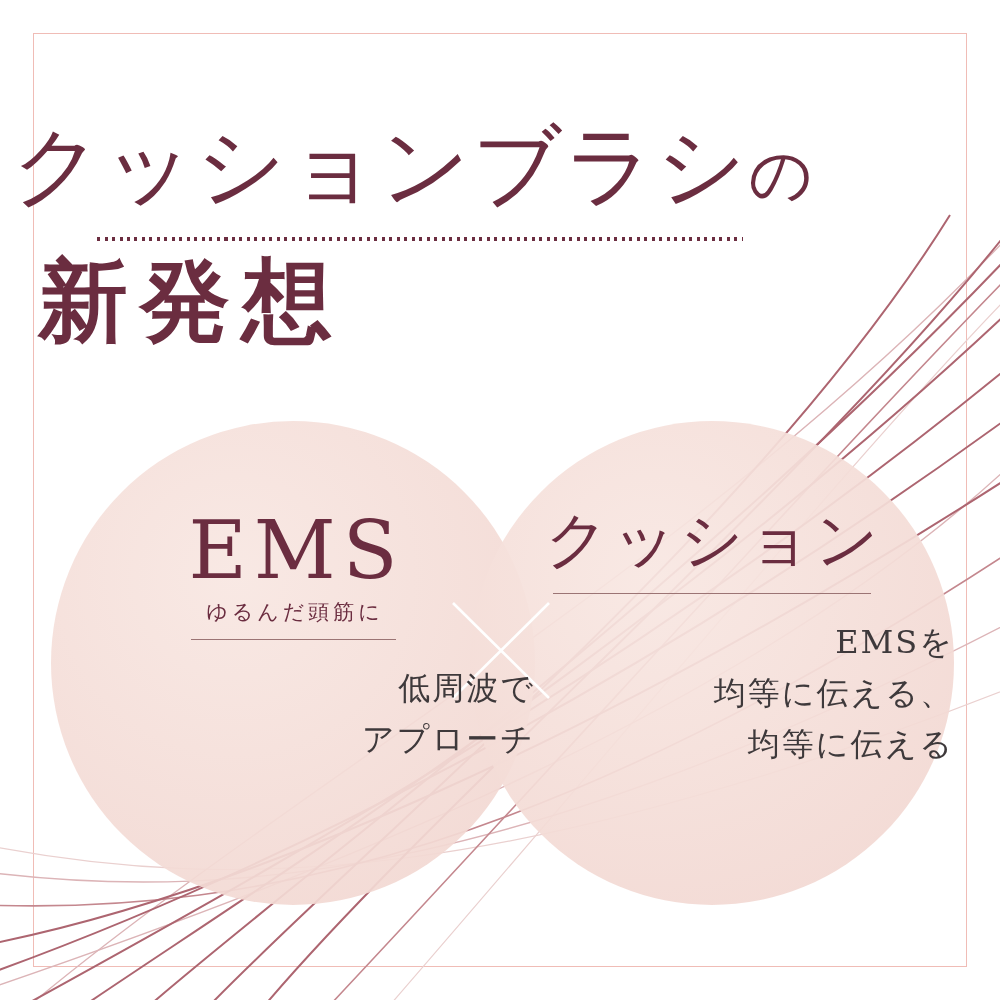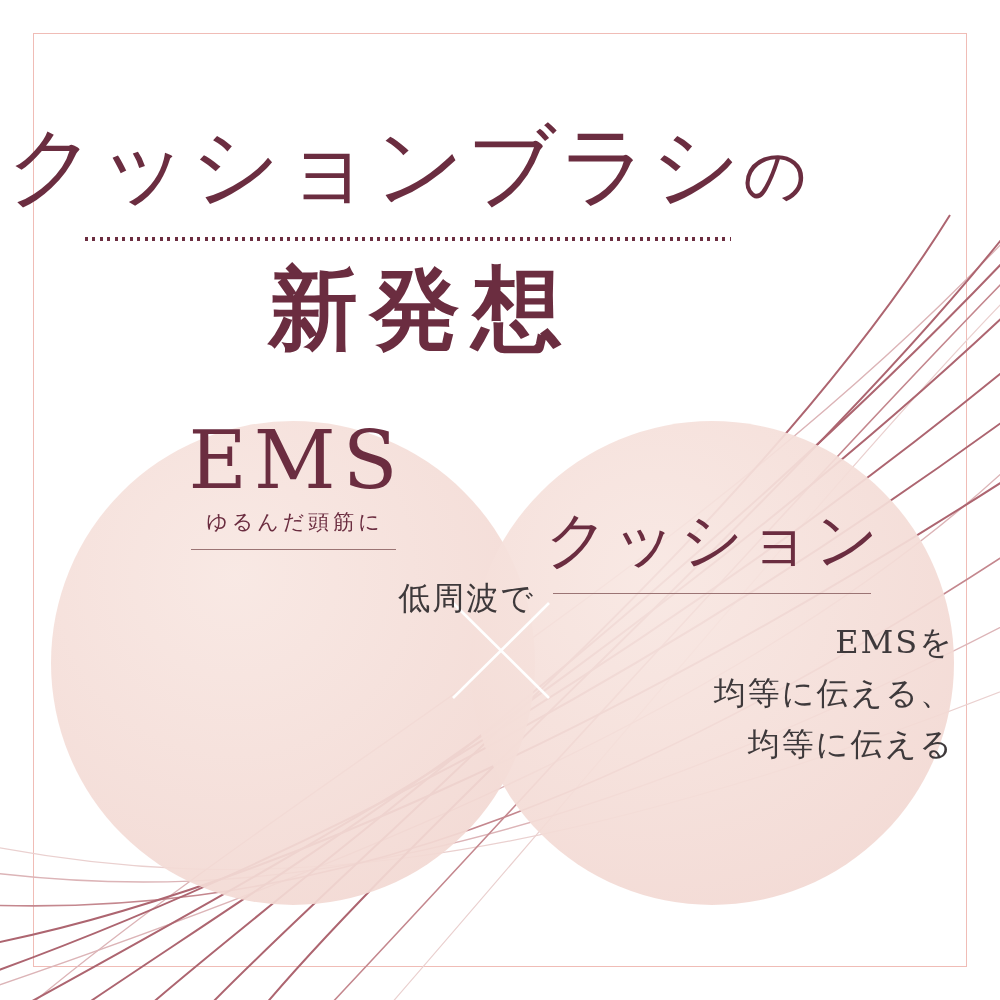--- a/index.html
+++ b/index.html
@@ -31,49 +31,49 @@
     position:absolute;width:484px;height:484px;border-radius:50%;
     background:radial-gradient(circle at 38% 32%, var(--circle-fill-light) 0%, var(--circle-fill-deep) 100%);
     opacity:0.93;
     z-index:3;
   }
   .circle.left{left:51px;top:421px;}
   .circle.right{left:470px;top:421px;}
   .cross-svg{position:absolute;left:440px;top:590px;width:120px;height:120px;z-index:4;}
 
   .header{
-    position:absolute;left:0;top:0;width:816px;text-align:center;z-index:5;
+    position:absolute;left:12px;top:0;width:816px;text-align:left;z-index:5;
   }
   .title-line1{
     margin-top:118px;
     color:var(--maroon);
     font-size:88px;line-height:1.1;letter-spacing:2px;white-space:nowrap;
   }
   .title-particle{font-size:63px;}
   .dotted-divider{
     width:646px;height:4px;margin:22px auto 0;
     background:repeating-linear-gradient(to right, var(--maroon) 0 3px, transparent 3px 7.5px);
   }
   .title-line2{
-    margin-top:20px;
+    margin-top:12px;
     color:var(--maroon);
     font-size:90px;font-weight:600;line-height:1.05;
     letter-spacing:12px;padding-left:26px;white-space:nowrap;
   }
 
   .concept{
     position:absolute;top:421px;width:484px;text-align:center;z-index:5;
   }
   .concept.left{left:51px;}
   .concept.right{left:470px;}
   .concept-heading{
     color:var(--maroon);white-space:nowrap;
   }
   .concept.left .concept-heading{
-    font-size:80px;line-height:1;letter-spacing:7px;padding-left:7px;
+    margin-top:90px;font-size:80px;line-height:1;letter-spacing:7px;padding-left:7px;
   }
   .concept.right .concept-heading{
     margin-top:88px;font-size:62px;line-height:1;letter-spacing:4px;padding-left:4px;
   }
   .concept-subheading{
     margin-top:7px;color:var(--maroon);
     font-size:21px;letter-spacing:4px;padding-left:4px;white-space:nowrap;
   }
   .concept-underline{
     height:1px;background:var(--underline);margin:13px auto 0;
@@ -127,20 +127,21 @@
     <div class="dotted-divider"></div>
     <div class="title-line2">新発想</div>
   </div>
 
   <div class="concept left">
     <div class="concept-heading">EMS</div>
     <div class="concept-subheading">ゆるんだ頭筋に</div>
     <div class="concept-underline"></div>
     <div class="concept-body">
       <div>低周波で</div>
+      <div>アプローチ</div>
     </div>
   </div>
 
   <div class="concept right">
     <div class="concept-heading">クッション</div>
     <div class="concept-underline"></div>
     <div class="concept-body">
       <div>EMSを</div>
       <div>均等に伝える、</div>
       <div>均等に伝える</div>

